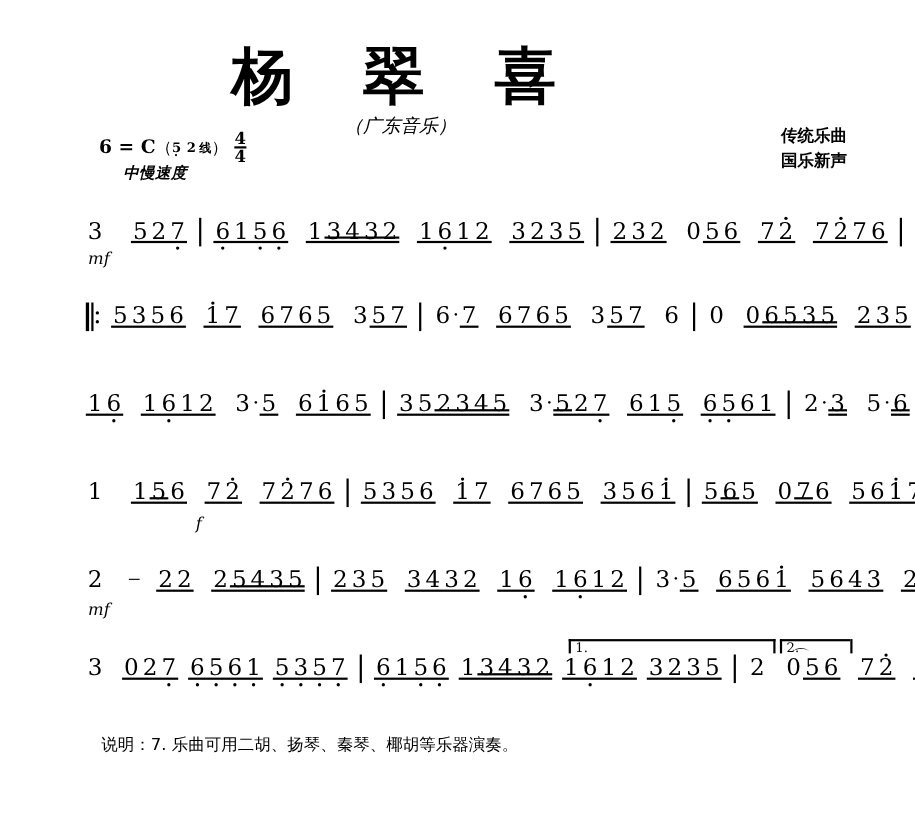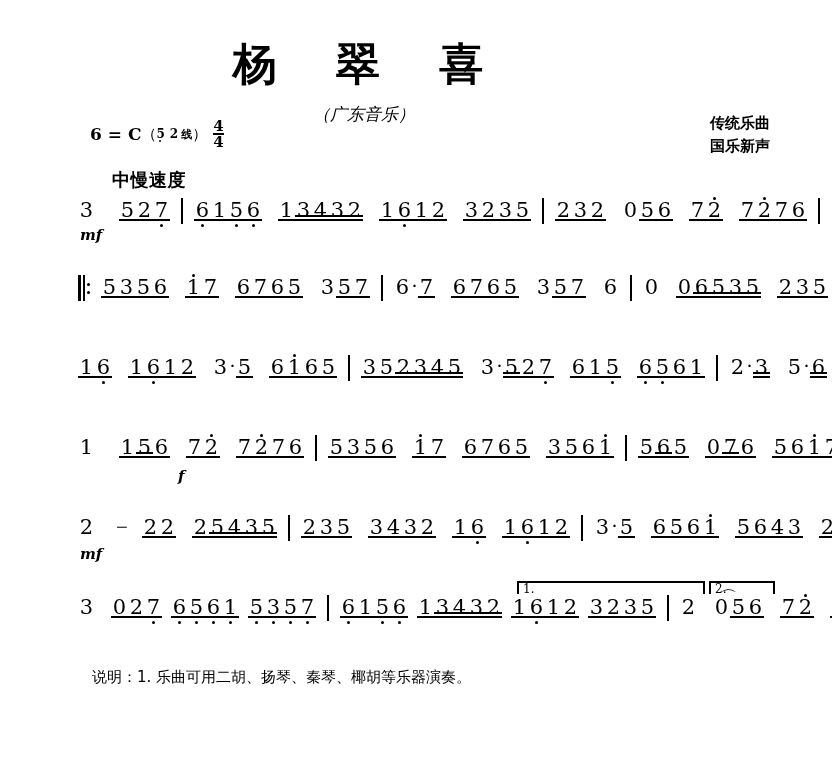--- a/index.html
+++ b/index.html
@@ -18,21 +18,21 @@
 
   
   #title {
     position: absolute;
     top: 42px;
     left: 0;
     width: 716px;
     text-align: center;
     font-family: "DejaVu Sans", "Liberation Sans", sans-serif;
     font-weight: bold;
-    font-size: 44px;
+    font-size: 56px;
     letter-spacing: 22px;
     text-indent: 22px;
     line-height: 1.0;
   }
   #subtitle {
     position: absolute;
     top: 103px;
     left: 0;
     width: 728px;
     text-align: center;
@@ -82,25 +82,26 @@
     line-height: 0.95;
     margin-left: 6px;
     position: relative;
     top: 0px;
   }
   .meter .num { display:block; }
   .meter .den { display:block; border-top: 2px solid #000; }
 
   #tempo {
     position: absolute;
-    top: 168px;
+    top: 149px;
     left: 112px;
     font-family: "DejaVu Sans", "Liberation Sans", sans-serif;
     font-weight: bold;
-    font-size: 18px;
+    font-size: 14px;
+    font-style: italic;
     letter-spacing: 0.5px;
   }
 
   
   .line {
     position: absolute;
     left: 0;
     width: 832px;
     height: 70px;
     white-space: nowrap;
@@ -206,21 +207,21 @@
   .rstart .thin  { position:absolute; left:5px; top:0; width:1.6px; height:26px; background:#000; }
   .rstart .d1, .rstart .d2 { position:absolute; left:9px; width:3px; height:3px; background:#000; border-radius:50%; }
   .rstart .d1 { top:8px; }
   .rstart .d2 { top:16px; }
 
   
   .dyn {
     position: absolute;
     font-family: "DejaVu Serif", "Liberation Serif", serif;
     font-style: italic;
-    font-weight: bold;
+    font-weight: normal;
     font-size: 15px;
   }
 
   
   .volta {
     position: absolute;
     border-top: 2px solid #000;
     height: 11px;
     border-left: 2px solid #000;
     border-right: 2px solid #000;
@@ -931,14 +932,14 @@
     <span class="vlabel">1.</span>
   </div>
   <div class="volta open-right" style="left:709px; top:-14px; width:62px;">
     <span class="vlabel">2.</span>
     <i style="position:absolute; right:-2px; top:-2px; width:2px; height:13px; background:#000;"></i>
   </div>
   <span class="fermata" style="left:720px; top:-2px;">⌒</span>
 </div>
 
 <div id="notes">
-  <div>说明：1. 乐曲可用二胡、扬琴、秦琴、椰胡等乐器演奏。</div>
+  <div>说明：7. 乐曲可用二胡、扬琴、秦琴、椰胡等乐器演奏。</div>
 </div>
 
 </body></html>

